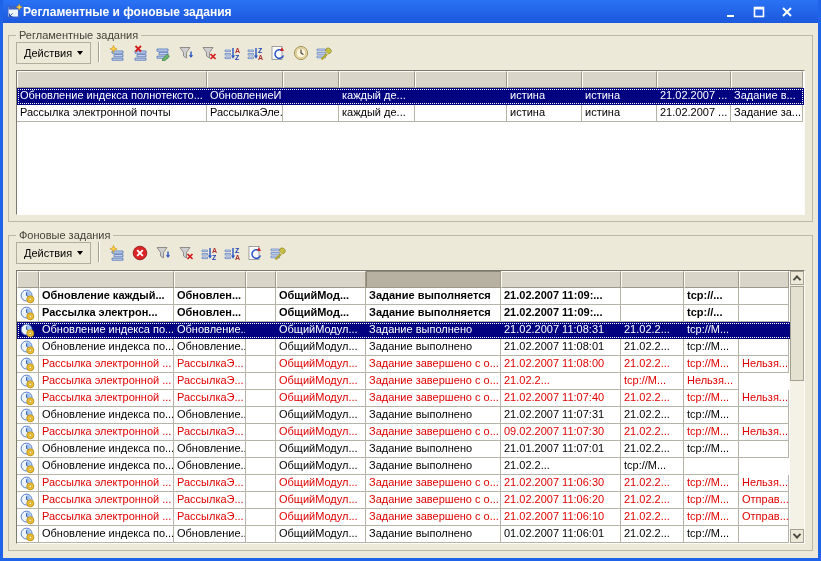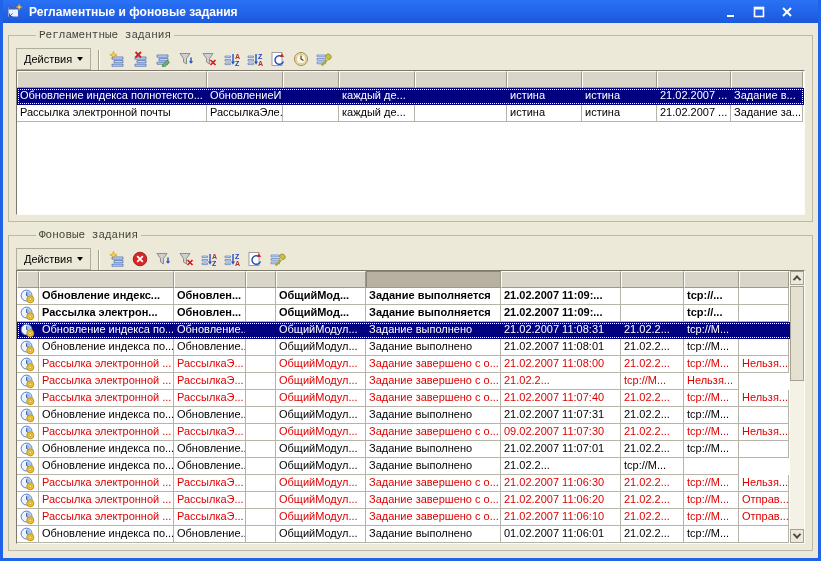--- a/index.html
+++ b/index.html
@@ -12,37 +12,37 @@
   .window {
     position: relative; width: 821px; height: 561px;
     border: 3px solid #1f63e9; border-top: 0;
     background: #ece9d8;
     overflow: hidden;
   }
   
   .titlebar {
     height: 23px; margin: 0 -3px;  
     background: linear-gradient(#2a72f5, #1b58dc);
-    display: flex; align-items: center; gap: 6px;
+    display: flex; align-items: center; 
     padding: 0 26px 0 7px; color: #fff;
   }
   .titlebar .title { font-weight: bold; font-size: 12px; flex: 1 1 auto; white-space: nowrap; }
   .wbtns { display: flex; align-items: center; gap: 12px; }
   .wbtn { width: 16px; height: 16px; display: flex; align-items: center; justify-content: center; cursor: default; }
   
   fieldset.groupbox {
     border: 1px solid #bcb8a8;
     margin: 0 5px; padding: 1px 7px 6px 7px;
     display: flex; flex-direction: column;
   }
-  fieldset.groupbox legend { padding: 0 3px; margin-left: 20px; color: #44423a; font-family: Liberation Mono, monospace; }
+  fieldset.groupbox legend { padding: 0 3px; margin-left: 0; color: #44423a; }
   .g1 { margin-top: 6px !important; height: 193px; }
   .g2 { margin-top: 7px !important; height: 322px; }
   
-  .toolbar { display: flex; align-items: flex-end; height: 28px; flex: none; }
+  .toolbar { display: flex; align-items: flex-start; height: 28px; flex: none; }
   .actions-btn {
     display: inline-flex; align-items: center; gap: 5px;
     border: 1px solid #b2ae9e; background: transparent;
     height: 22px; padding: 0 7px; font-family: inherit; font-size: 11px; color: #000;
   }
   .caret { width: 0; height: 0; border-left: 3px solid transparent; border-right: 3px solid transparent; border-top: 4px solid #000; }
   .tsep { width: 2px; height: 20px; border-left: 1px solid #a39f8f; border-right: 1px solid #fff; margin: 0 5px 0 7px; }
   .tbtn {
     width: 23px; height: 22px; display: flex; align-items: center; justify-content: center;
     background: transparent; border: 1px solid transparent;
@@ -372,21 +372,21 @@
         <div class="row running">
               <div class="icon-cell">
                 <svg width="15" height="15" viewBox="0 0 16 16">
                   <circle cx="7" cy="7" r="5.8" fill="#eef4fd" stroke="#4a72c8" stroke-width="1"></circle>
                   <path d="M7 7V2.2A4.8 4.8 0 0 1 11.8 7z" fill="#9cc0ee"></path>
                   <path d="M7 3.5V7l2.8 1.2" stroke="#2a52a8" stroke-width="1" fill="none"></path>
                   <circle cx="11" cy="11" r="3.8" fill="#f2c233" stroke="#a8830e" stroke-width="0.8"></circle>
                   <circle cx="11" cy="11" r="1.4" fill="#fdf2c0" stroke="#a8830e" stroke-width="0.6"></circle>
                 </svg>
               </div>
-              <div>Обновление индекс...</div>
+              <div>Обновление каждый...</div>
               <div>Обновлен...</div>
               <div></div>
               <div>ОбщийМод...</div>
               <div>Задание выполняется</div>
               <div>21.02.2007 11:09:...</div>
               <div></div>
               <div>tcp://...</div>
               <div></div>
             </div>
             <div class="row running">
@@ -556,21 +556,21 @@
                   <path d="M7 3.5V7l2.8 1.2" stroke="#2a52a8" stroke-width="1" fill="none"></path>
                   <circle cx="11" cy="11" r="3.8" fill="#f2c233" stroke="#a8830e" stroke-width="0.8"></circle>
                   <circle cx="11" cy="11" r="1.4" fill="#fdf2c0" stroke="#a8830e" stroke-width="0.6"></circle>
                 </svg>
               </div>
               <div>Обновление индекса по...</div>
               <div>Обновление...</div>
               <div></div>
               <div>ОбщийМодул...</div>
               <div>Задание выполнено</div>
-              <div>21.02.2007 11:07:01</div>
+              <div>21.01.2007 11:07:01</div>
               <div>21.02.2...</div>
               <div>tcp://М...</div>
               <div></div>
             </div>
             <div class="row">
               <div class="icon-cell">
                 <svg width="15" height="15" viewBox="0 0 16 16">
                   <circle cx="7" cy="7" r="5.8" fill="#eef4fd" stroke="#4a72c8" stroke-width="1"></circle>
                   <path d="M7 7V2.2A4.8 4.8 0 0 1 11.8 7z" fill="#9cc0ee"></path>
                   <path d="M7 3.5V7l2.8 1.2" stroke="#2a52a8" stroke-width="1" fill="none"></path>

